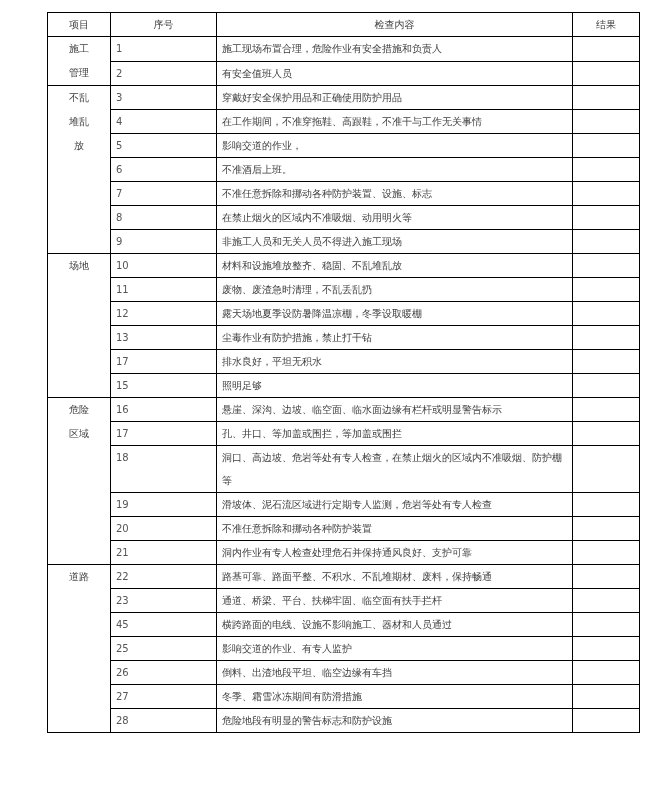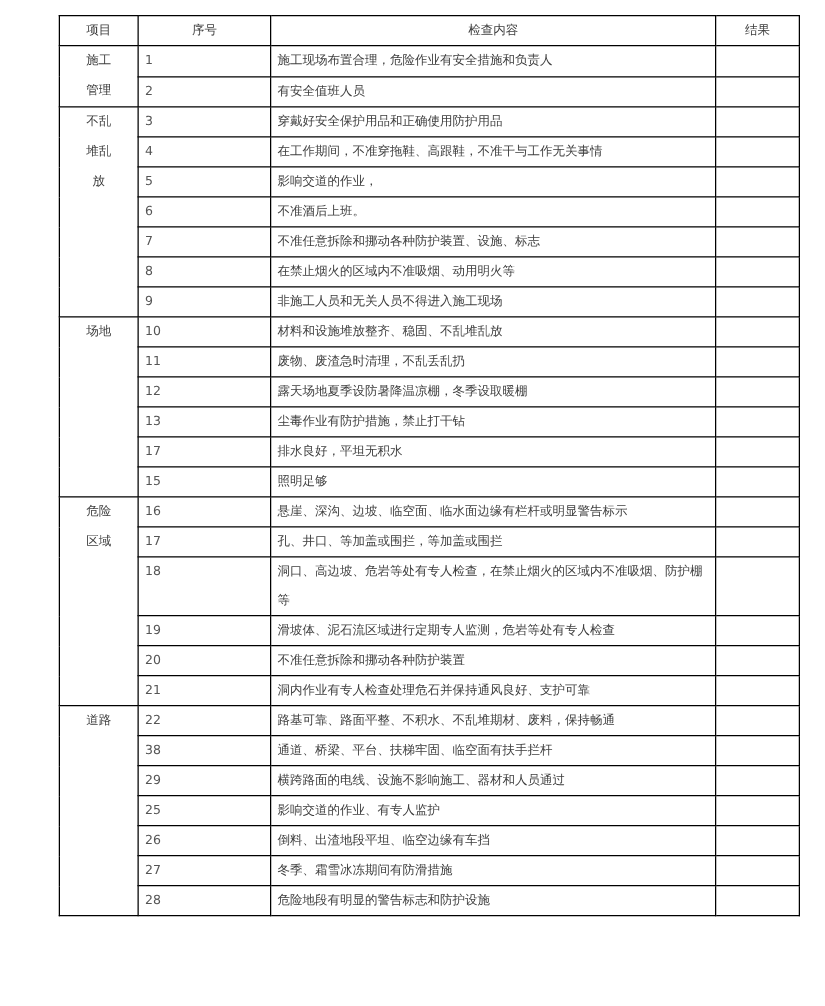--- a/index.html
+++ b/index.html
@@ -166,26 +166,26 @@
         <td class="content">洞内作业有专人检查处理危石并保持通风良好、支护可靠</td>
         <td class="result"></td>
       </tr>
       <tr>
         <td class="cat" rowspan="7"><span>道路</span></td>
         <td class="no">22</td>
         <td class="content">路基可靠、路面平整、不积水、不乱堆期材、废料，保持畅通</td>
         <td class="result"></td>
       </tr>
       <tr>
-        <td class="no">38</td>
+        <td class="no">23</td>
         <td class="content">通道、桥梁、平台、扶梯牢固、临空面有扶手拦杆</td>
         <td class="result"></td>
       </tr>
       <tr>
-        <td class="no">29</td>
+        <td class="no">45</td>
         <td class="content">横跨路面的电线、设施不影响施工、器材和人员通过</td>
         <td class="result"></td>
       </tr>
       <tr>
         <td class="no">25</td>
         <td class="content">影响交道的作业、有专人监护</td>
         <td class="result"></td>
       </tr>
       <tr>
         <td class="no">26</td>

